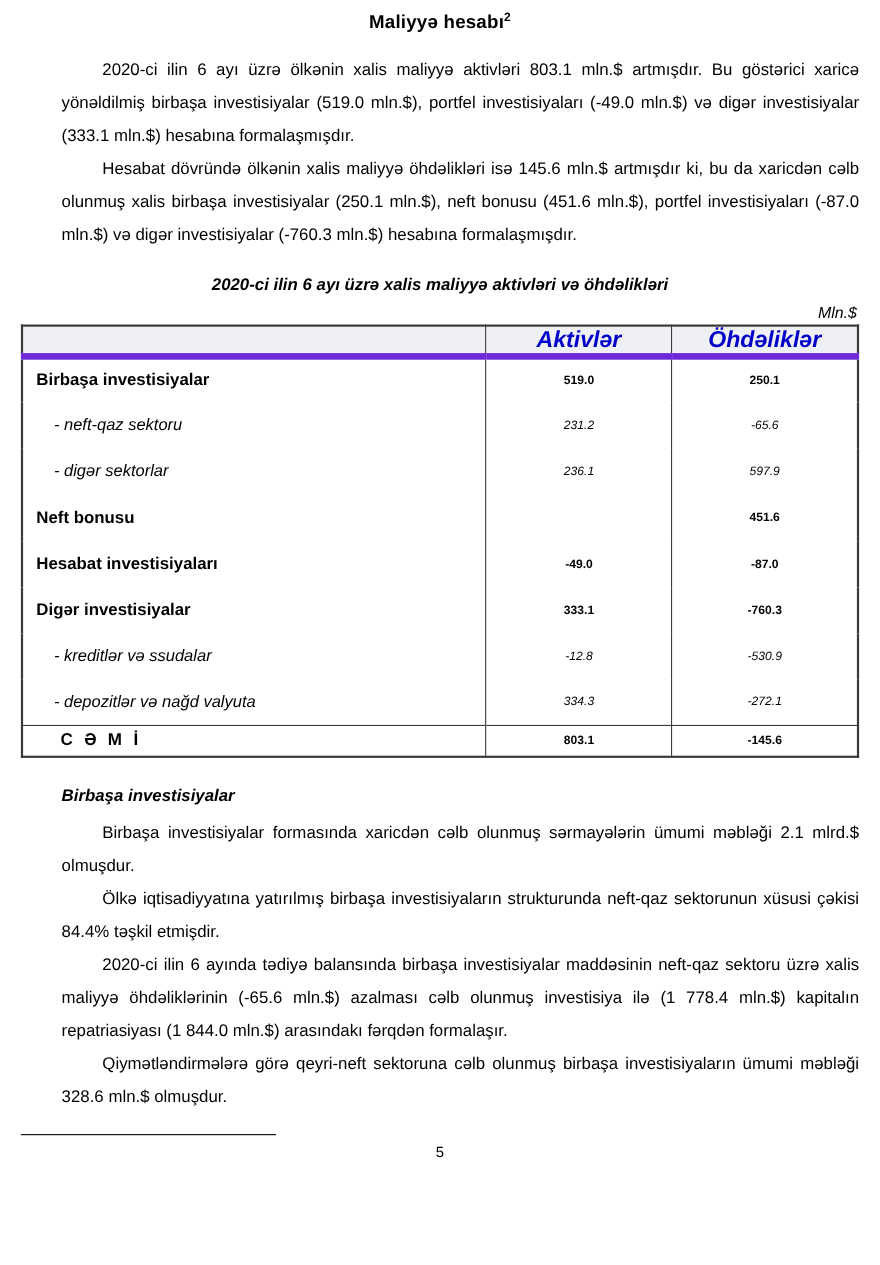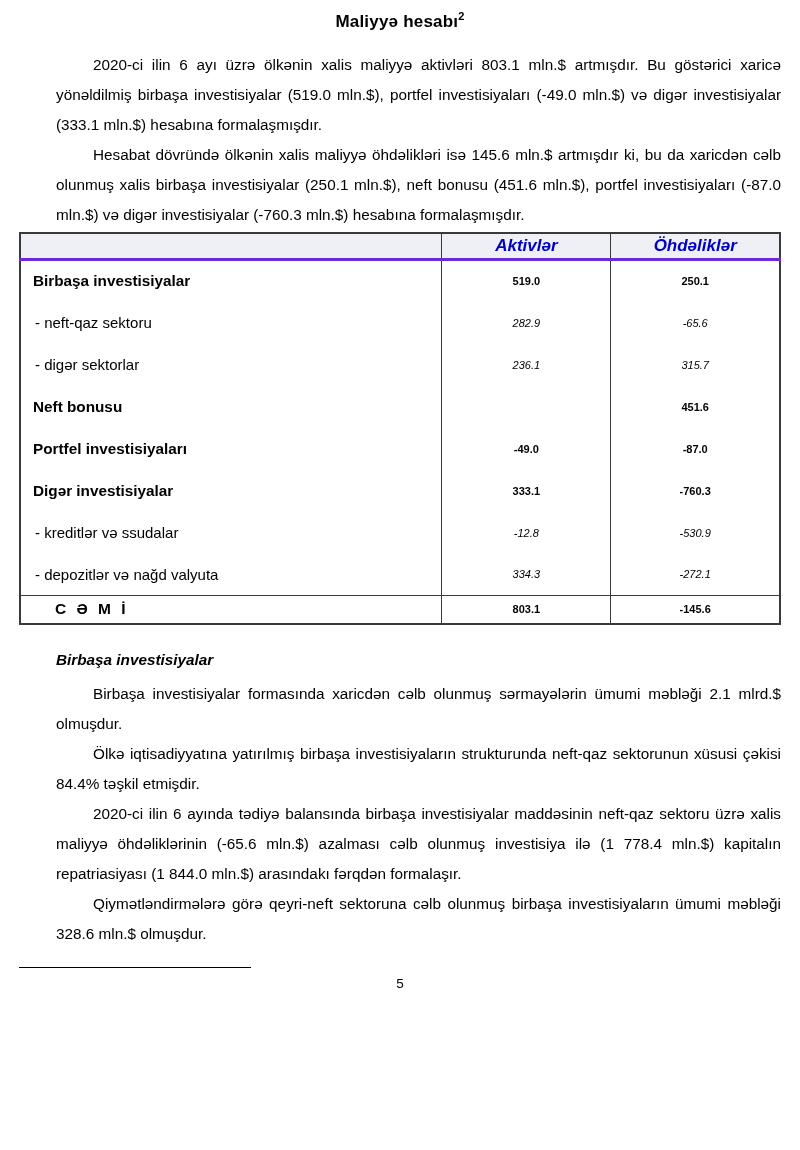--- a/index.html
+++ b/index.html
@@ -17,29 +17,29 @@
 
   table.fin { width:100%; border-collapse:collapse; border:2px solid #3a3a3a; margin-top:2px; table-layout:fixed; }
   table.fin col.c-label { width:55.5%; }
   table.fin col.c-num   { width:22.25%; }
   table.fin th, table.fin td { vertical-align:middle; }
   table.fin td + td, table.fin th + th { border-left:1px solid #3a3a3a; }
 
   table.fin thead th {
     background: var(--hdr-bg, #eef0f5);
     color: var(--hdr-text, #0000C8);
-    font-weight:bold; font-style:italic; font-size:17px;
+    font-weight:bold; font-style:italic; font-size:21px;
     height:27px; text-align:center;
-    border-bottom:3px solid #6d28d9;
+    border-bottom:6px solid #6d28d9;
   }
 
   table.fin tbody tr.data-row { height:42px; }
   td.lbl { padding-left:12px; font-size:15.3px; }
   tr.main .lbl { font-weight:bold; }
-  tr.sub  .lbl { padding-left:14px; font-size:15px; }
+  tr.sub  .lbl { font-style:italic; padding-left:28px; font-size:15px; }
   td.num { text-align:center; font-size:11px; }
   tr.main .num { font-weight:bold; }
   tr.sub  .num { font-style:italic; }
 
   tr.total-row { height:28px; }
   tr.total-row td { border-top:1.5px solid #3a3a3a; }
   tr.total-row .lbl { font-weight:bold; padding-left:34px; letter-spacing:3px; font-size:15.5px; }
   tr.total-row .num { font-weight:bold; }
 
   .section-heading { margin-top:26px; margin-bottom:10px; padding-left:37px; font-weight:bold; font-style:italic; font-size:15.3px; }
@@ -54,20 +54,22 @@
 </head>
 <body>
 
 <div class="page">
 
   <h1 class="doc-title"><span>Maliyyə hesabı</span><sup>2</sup></h1>
 
   <p class="body-p">2020-ci ilin 6 ayı üzrə ölkənin xalis maliyyə aktivləri 803.1 mln.$ artmışdır. Bu göstərici xaricə yönəldilmiş birbaşa investisiyalar (519.0 mln.$), portfel investisiyaları (-49.0 mln.$) və digər investisiyalar (333.1 mln.$) hesabına formalaşmışdır.</p>
   <p class="body-p">Hesabat dövründə ölkənin xalis maliyyə öhdəlikləri isə 145.6 mln.$ artmışdır ki, bu da xaricdən cəlb olunmuş xalis birbaşa investisiyalar (250.1 mln.$), neft bonusu (451.6 mln.$), portfel investisiyaları (-87.0 mln.$) və digər investisiyalar (-760.3 mln.$) hesabına formalaşmışdır.</p>
 
+  <div class="table-caption">2020-ci ilin 6 ayı üzrə xalis maliyyə aktivləri və öhdəlikləri</div>
+  <div class="unit-label">Mln.$</div>
 
   <table class="fin">
     <colgroup>
         <col class="c-label">
         <col class="c-num">
         <col class="c-num">
       </colgroup>
     <thead>
       <tr>
         <th></th>
@@ -76,35 +78,35 @@
       </tr>
     </thead>
     <tbody>
       <tr class="data-row main">
         <td class="lbl">Birbaşa investisiyalar</td>
         <td class="num">519.0</td>
         <td class="num">250.1</td>
       </tr>
       <tr class="data-row sub">
         <td class="lbl">- neft-qaz sektoru</td>
-        <td class="num">282.9</td>
+        <td class="num">231.2</td>
         <td class="num">-65.6</td>
       </tr>
       <tr class="data-row sub">
         <td class="lbl">- digər sektorlar</td>
         <td class="num">236.1</td>
-        <td class="num">315.7</td>
+        <td class="num">597.9</td>
       </tr>
       <tr class="data-row main">
         <td class="lbl">Neft bonusu</td>
         <td class="num"></td>
         <td class="num">451.6</td>
       </tr>
       <tr class="data-row main">
-        <td class="lbl">Portfel investisiyaları</td>
+        <td class="lbl">Hesabat investisiyaları</td>
         <td class="num">-49.0</td>
         <td class="num">-87.0</td>
       </tr>
       <tr class="data-row main">
         <td class="lbl">Digər investisiyalar</td>
         <td class="num">333.1</td>
         <td class="num">-760.3</td>
       </tr>
       <tr class="data-row sub">
         <td class="lbl">- kreditlər və ssudalar</td>

